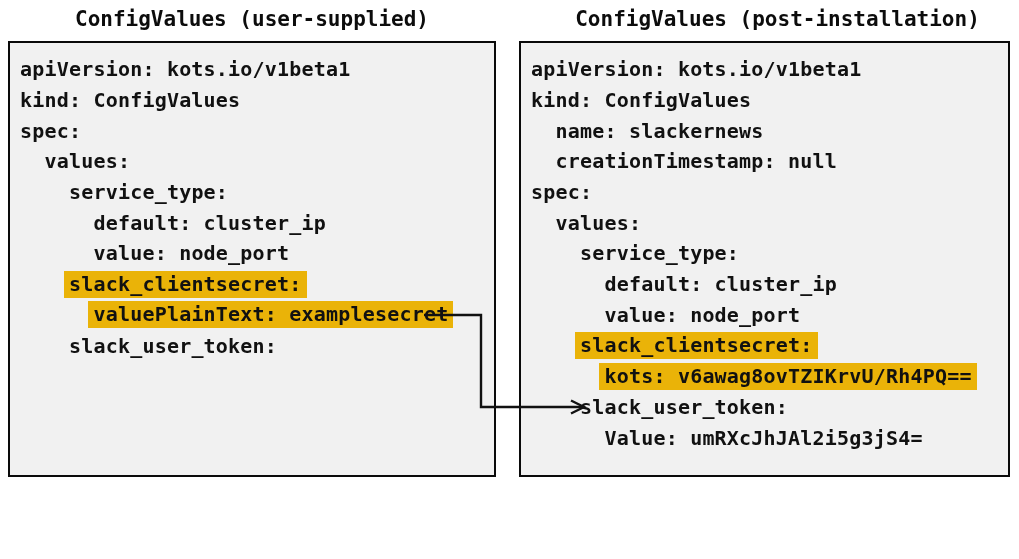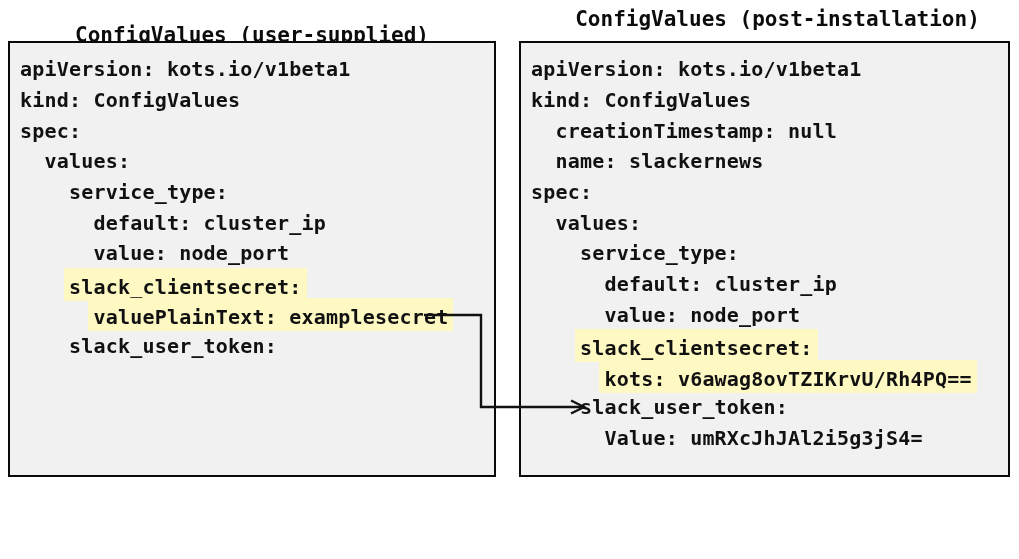--- a/index.html
+++ b/index.html
@@ -8,21 +8,21 @@
 
   .panel-title {
     position: absolute;
     top: 7px;
     font-size: 21px;
     font-weight: bold;
     color: #0c0c0c;
     text-align: center;
     white-space: pre;
   }
-  .panel-title.left  { left: 8px;   width: 488px; margin-top: 16px; }
+  .panel-title.left  { left: 8px;   width: 488px; }
   .panel-title.right { left: 532px; width: 491px; }
 
   .code-box {
     position: absolute;
     top: 41px;
     height: 436px;
     background: #f1f1f1;
     border: 2px solid #0a0a0a;
     padding: 11px 0 0 10px;
     overflow: hidden;
@@ -36,22 +36,22 @@
     align-items: center;
     white-space: pre;
     font-size: 20px;
     font-weight: bold;
     color: #111111;
     letter-spacing: 0.2px;
   }
   .ind { white-space: pre; }
   .code { white-space: pre; }
   .code.hl {
-    background: #fef9c3;
-    padding: 7px 5px 2px 5px;
+    background: #eab308;
+    padding: 1px 5px 2px 5px;
     margin-left: -5px;
   }
 
   .arrow-overlay {
     position: absolute;
     left: 0; top: 0;
     width: 1019px; height: 559px;
     pointer-events: none;
   }
 </style>
@@ -70,22 +70,22 @@
   <div class="line"><span class="ind">      </span><span class="code">default: cluster_ip</span></div>
   <div class="line"><span class="ind">      </span><span class="code">value: node_port</span></div>
   <div class="line"><span class="ind">    </span><span class="code hl">slack_clientsecret:</span></div>
   <div class="line"><span class="ind">      </span><span class="code hl">valuePlainText: examplesecret</span></div>
   <div class="line"><span class="ind">    </span><span class="code">slack_user_token:</span></div>
 </div>
 
 <div class="code-box right">
   <div class="line"><span class="ind"></span><span class="code">apiVersion: kots.io/v1beta1</span></div>
   <div class="line"><span class="ind"></span><span class="code">kind: ConfigValues</span></div>
+  <div class="line"><span class="ind">  </span><span class="code">name: slackernews</span></div>
   <div class="line"><span class="ind">  </span><span class="code">creationTimestamp: null</span></div>
-  <div class="line"><span class="ind">  </span><span class="code">name: slackernews</span></div>
   <div class="line"><span class="ind"></span><span class="code">spec:</span></div>
   <div class="line"><span class="ind">  </span><span class="code">values:</span></div>
   <div class="line"><span class="ind">    </span><span class="code">service_type:</span></div>
   <div class="line"><span class="ind">      </span><span class="code">default: cluster_ip</span></div>
   <div class="line"><span class="ind">      </span><span class="code">value: node_port</span></div>
   <div class="line"><span class="ind">    </span><span class="code hl">slack_clientsecret:</span></div>
   <div class="line"><span class="ind">      </span><span class="code hl">kots: v6awag8ovTZIKrvU/Rh4PQ==</span></div>
   <div class="line"><span class="ind">    </span><span class="code">slack_user_token:</span></div>
   <div class="line"><span class="ind">      </span><span class="code">Value: umRXcJhJAl2i5g3jS4=</span></div>
 </div>

